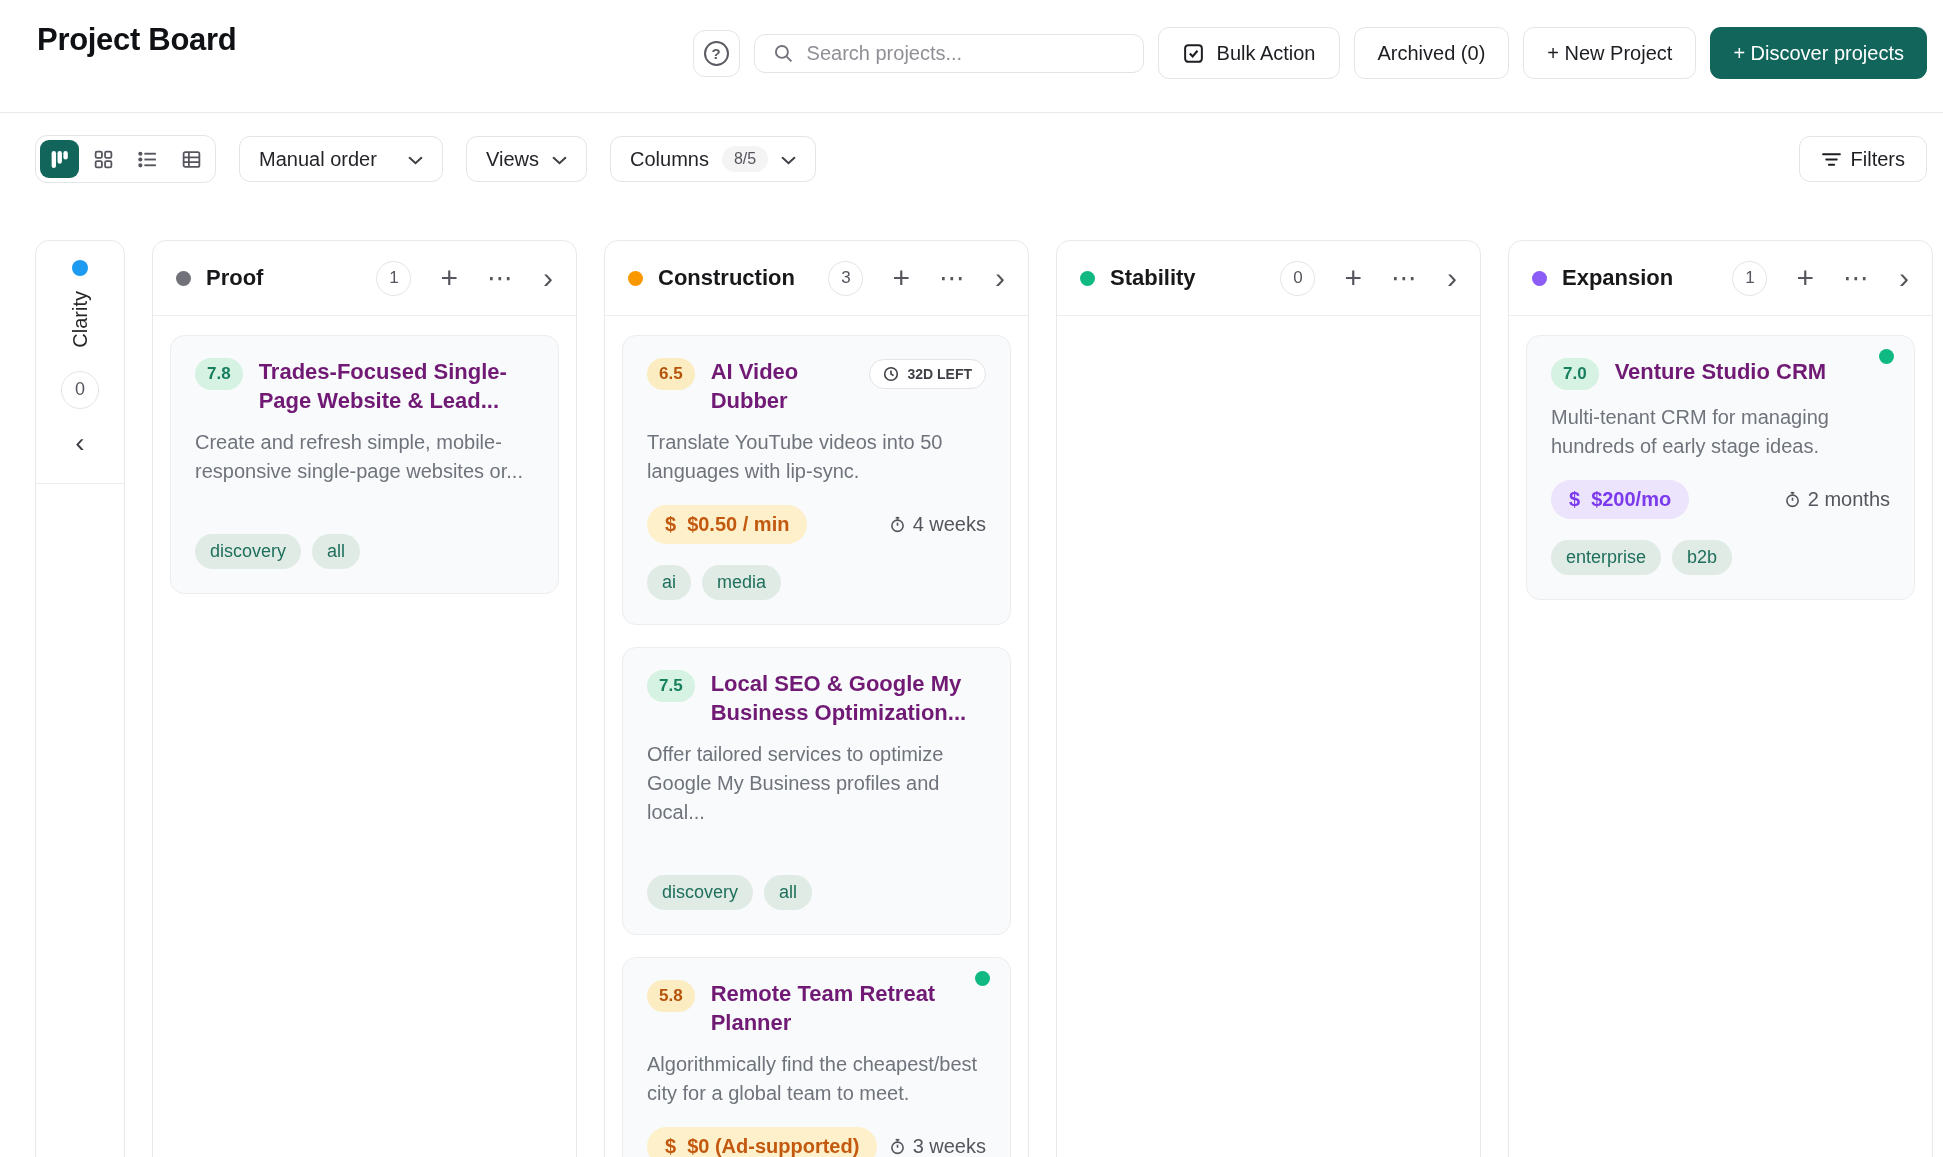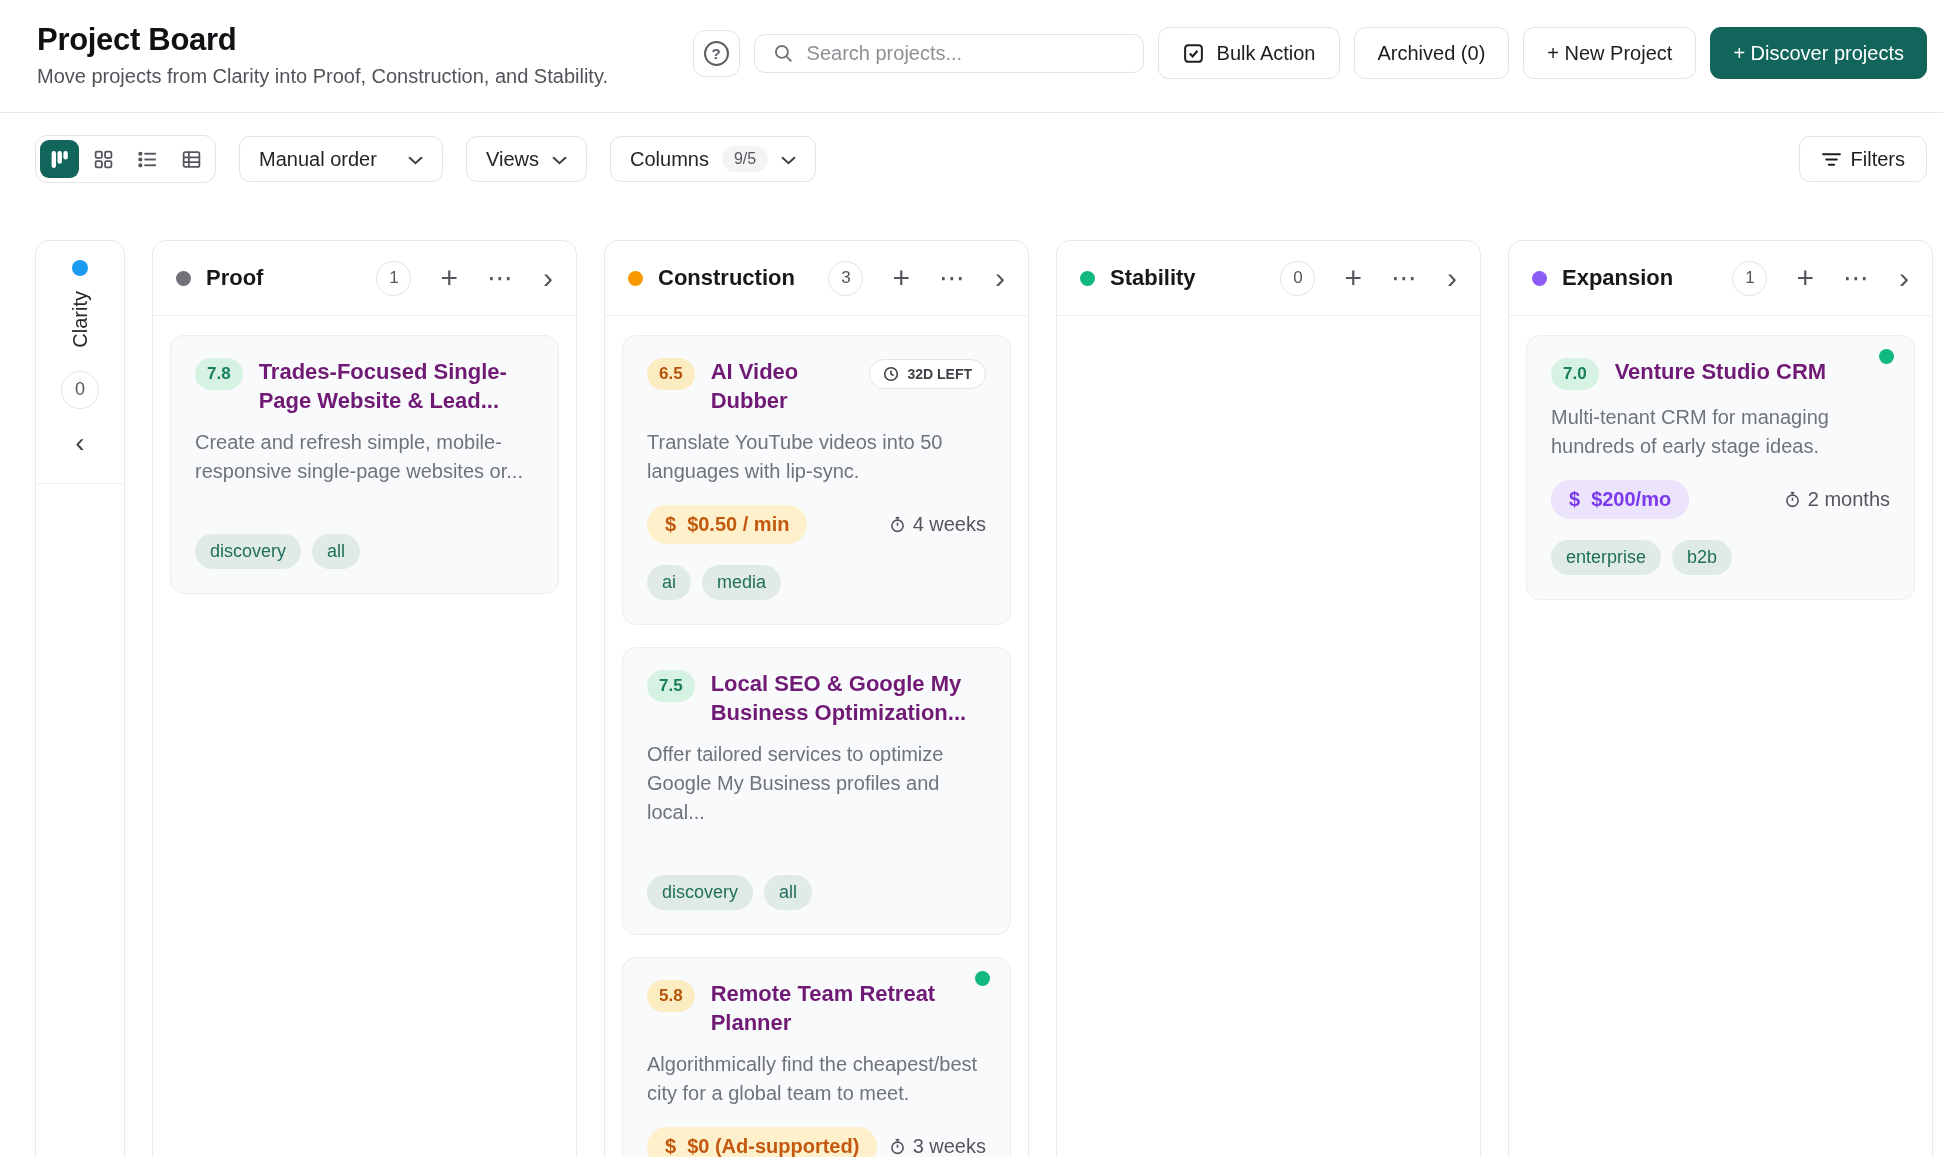--- a/index.html
+++ b/index.html
@@ -149,21 +149,20 @@
   }
 </style>
 </head>
 <body>
 
 <div class="page">
 
   <div class="app-header">
     <div class="title-block">
       <h1>Project Board</h1>
-      <p>Move projects from Clarity into Proof, Construction, and Stability.</p>
     </div>
     <div class="header-controls">
       <div class="icon-btn">
         <span class="help-glyph">?</span>
       </div>
       <div class="search-box">
         <svg width="21" height="21" viewBox="0 0 20 20" fill="none" stroke="currentColor" stroke-width="1.8">
             <circle cx="8.5" cy="8.5" r="5.7"></circle>
             <line x1="13" y1="13" x2="17.5" y2="17.5"></line>
           </svg>
@@ -232,21 +231,21 @@
           </svg>
       </div>
       <div class="dropdown">
         <span>Views</span>
         <svg class="chev" width="15" height="9" viewBox="0 0 14 8" fill="none" stroke="currentColor" stroke-width="1.9" stroke-linecap="round">
             <polyline points="1.5,1.5 7,6.5 12.5,1.5"></polyline>
           </svg>
       </div>
       <div class="dropdown">
         <span>Columns</span>
-        <span class="badge-pill">9/5</span>
+        <span class="badge-pill">8/5</span>
         <svg class="chev" width="15" height="9" viewBox="0 0 14 8" fill="none" stroke="currentColor" stroke-width="1.9" stroke-linecap="round">
             <polyline points="1.5,1.5 7,6.5 12.5,1.5"></polyline>
           </svg>
       </div>
     </div>
     <button class="filters-btn">
       <svg width="21" height="19" viewBox="0 0 20 18" fill="none" stroke="#1c1e22" stroke-width="1.9" stroke-linecap="round">
           <line x1="2" y1="4" x2="18" y2="4"></line>
           <line x1="5" y1="9" x2="15" y2="9"></line>
           <line x1="7.5" y1="14" x2="12.5" y2="14"></line>

